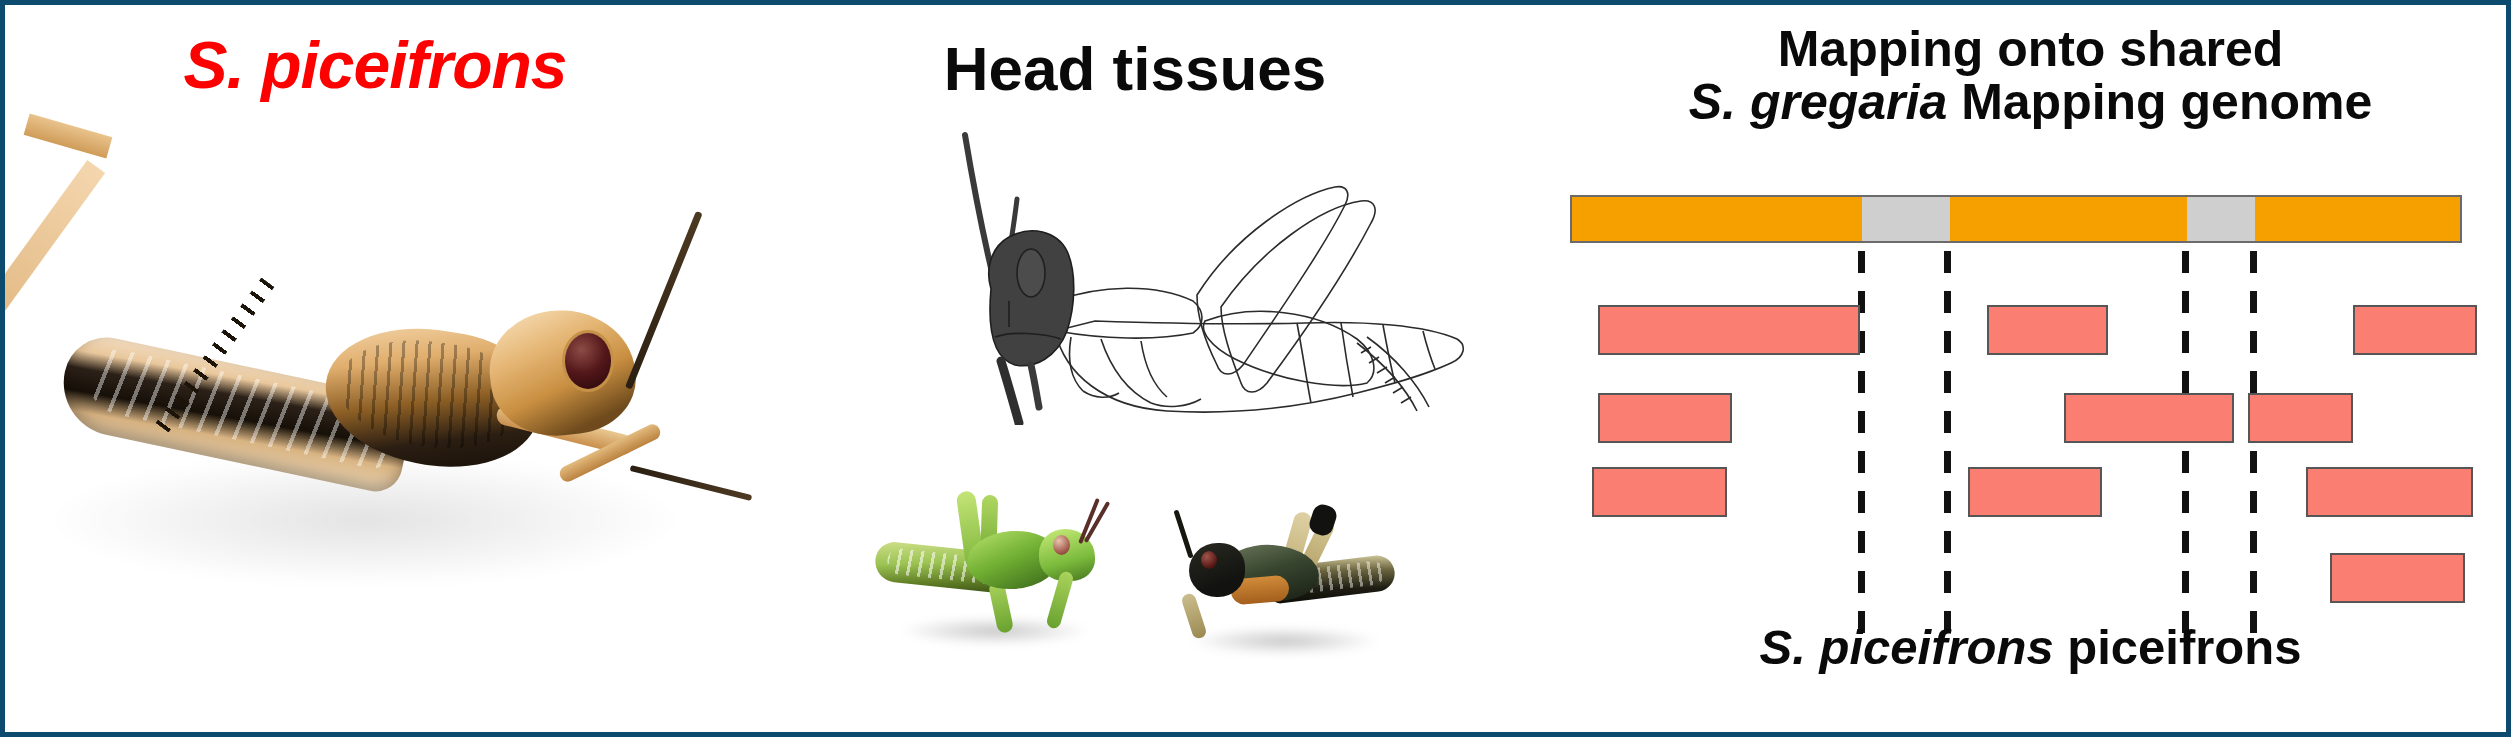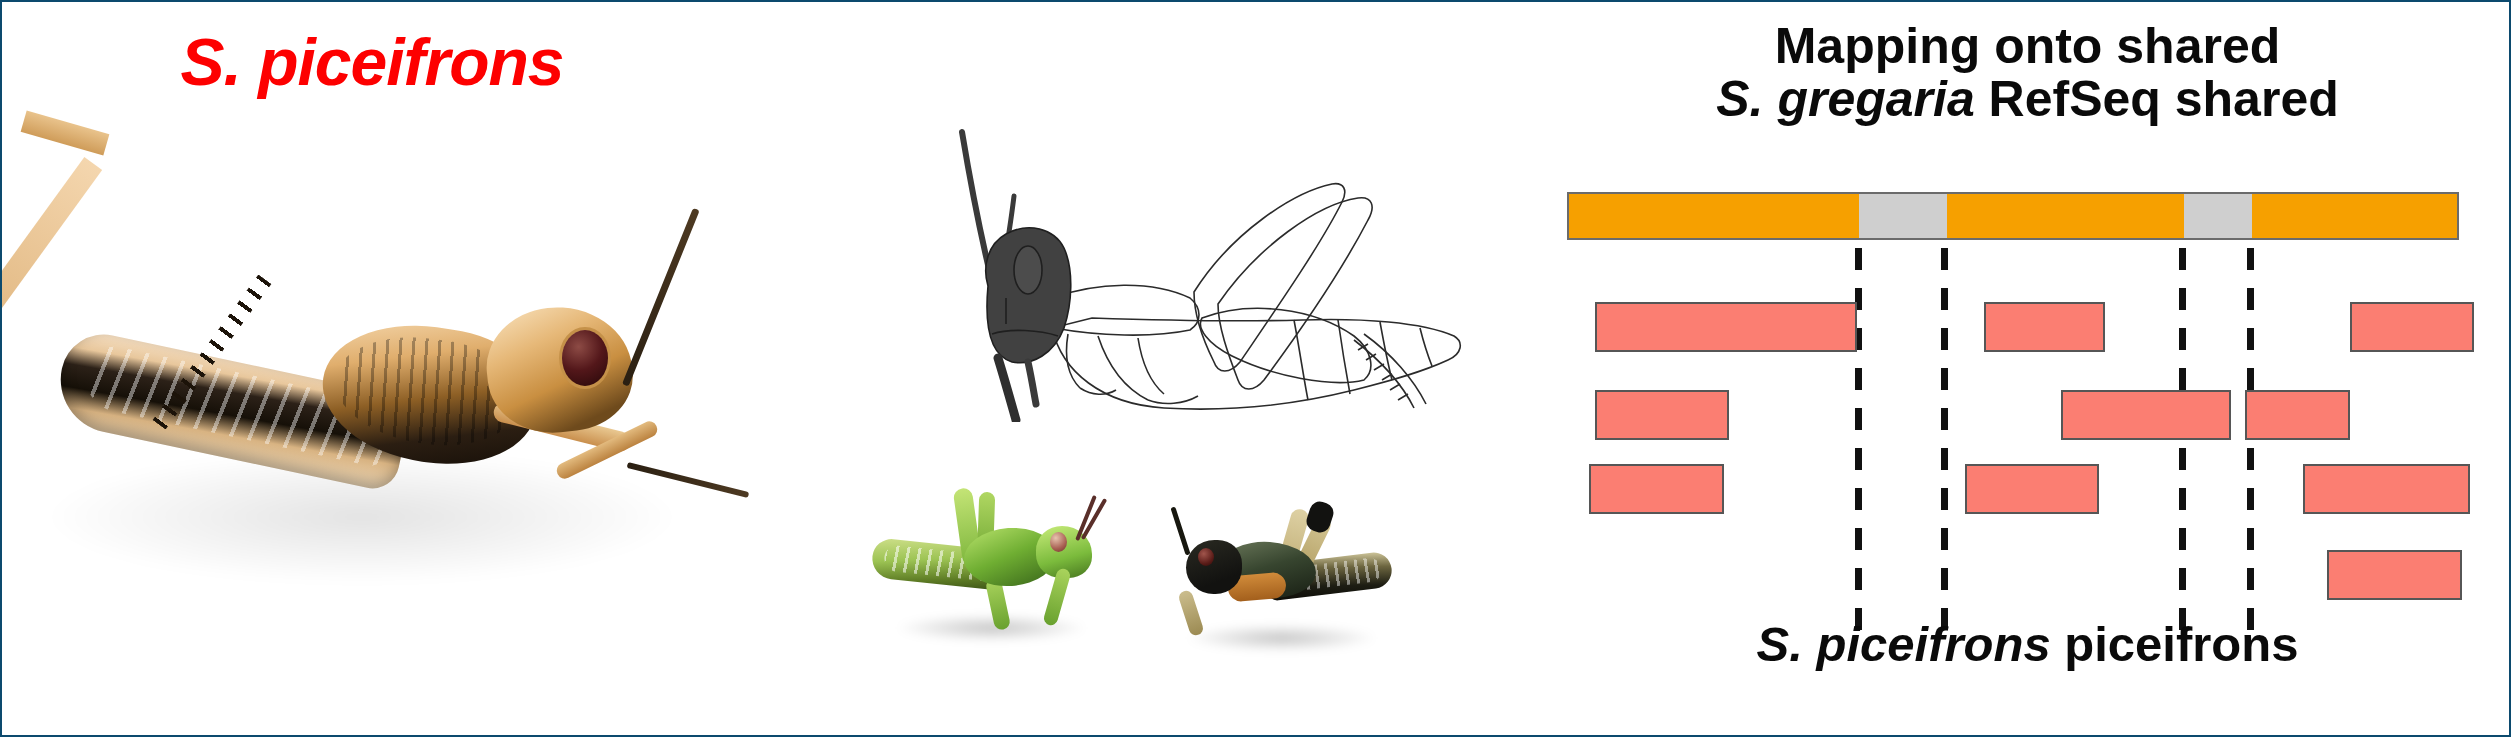--- a/index.html
+++ b/index.html
@@ -5,21 +5,21 @@
   html, body {
     margin: 0;
     padding: 0;
     background: #ffffff;
   }
   #figure {
     position: relative;
     width: 2511px;
     height: 737px;
     background: #ffffff;
-    border: 2px solid #0c4a6e;
+    border: 5px solid #0c4a6e;
     box-sizing: border-box;
     overflow: hidden;
     font-family: "Liberation Sans", sans-serif;
   }
 
   
   #panel-species {
     position: absolute;
     left: 0; top: 0;
     width: 840px; height: 727px;
@@ -366,20 +366,21 @@
       <div class="lp-fleg2"></div>
       <div class="lp-head"></div>
       <div class="lp-eye"></div>
       <div class="lp-antenna lp-ant-1"></div>
       <div class="lp-antenna lp-ant-2"></div>
     </div>
   </div>
 
   <div id="panel-head">
 
+    <div id="head-title">Head tissues</div>
 
     <svg id="head-line-art" viewBox="0 0 620 300">
       <g fill="none" stroke="#2b2b2b" stroke-width="1.6">
 
         <path d="M60 10 C 70 70, 80 120, 92 168" stroke="#3a3a3a" stroke-width="6" stroke-linecap="round"></path>
         <path d="M112 74 C 108 108, 102 140, 98 168" stroke="#3a3a3a" stroke-width="5" stroke-linecap="round"></path>
 
         <path d="M150 176 C 195 160, 250 158, 288 176 C 300 186, 300 200, 288 208 C 250 216, 196 214, 152 206 Z"></path>
 
         <path d="M150 206 C 160 250, 200 282, 262 286 C 330 290, 396 282, 452 268
@@ -453,21 +454,21 @@
       <div class="hd-ant"></div>
     </div>
   </div>
 
   <div id="panel-mapping">
 
     <div id="mapping-title">
       <div>Mapping onto shared</div>
       <div>
         <span class="ital">S. gregaria</span>
-        <span>RefSeq  shared</span>
+        <span>Mapping  genome</span>
       </div>
     </div>
 
     <div id="genome-bar">
       <div class="genome-gap" style="left:290px;width:88px;"></div>
       <div class="genome-gap" style="left:615px;width:68px;"></div>
     </div>
 
     <div class="dash-line" style="left:313px;"></div>
     <div class="dash-line" style="left:399px;"></div>

